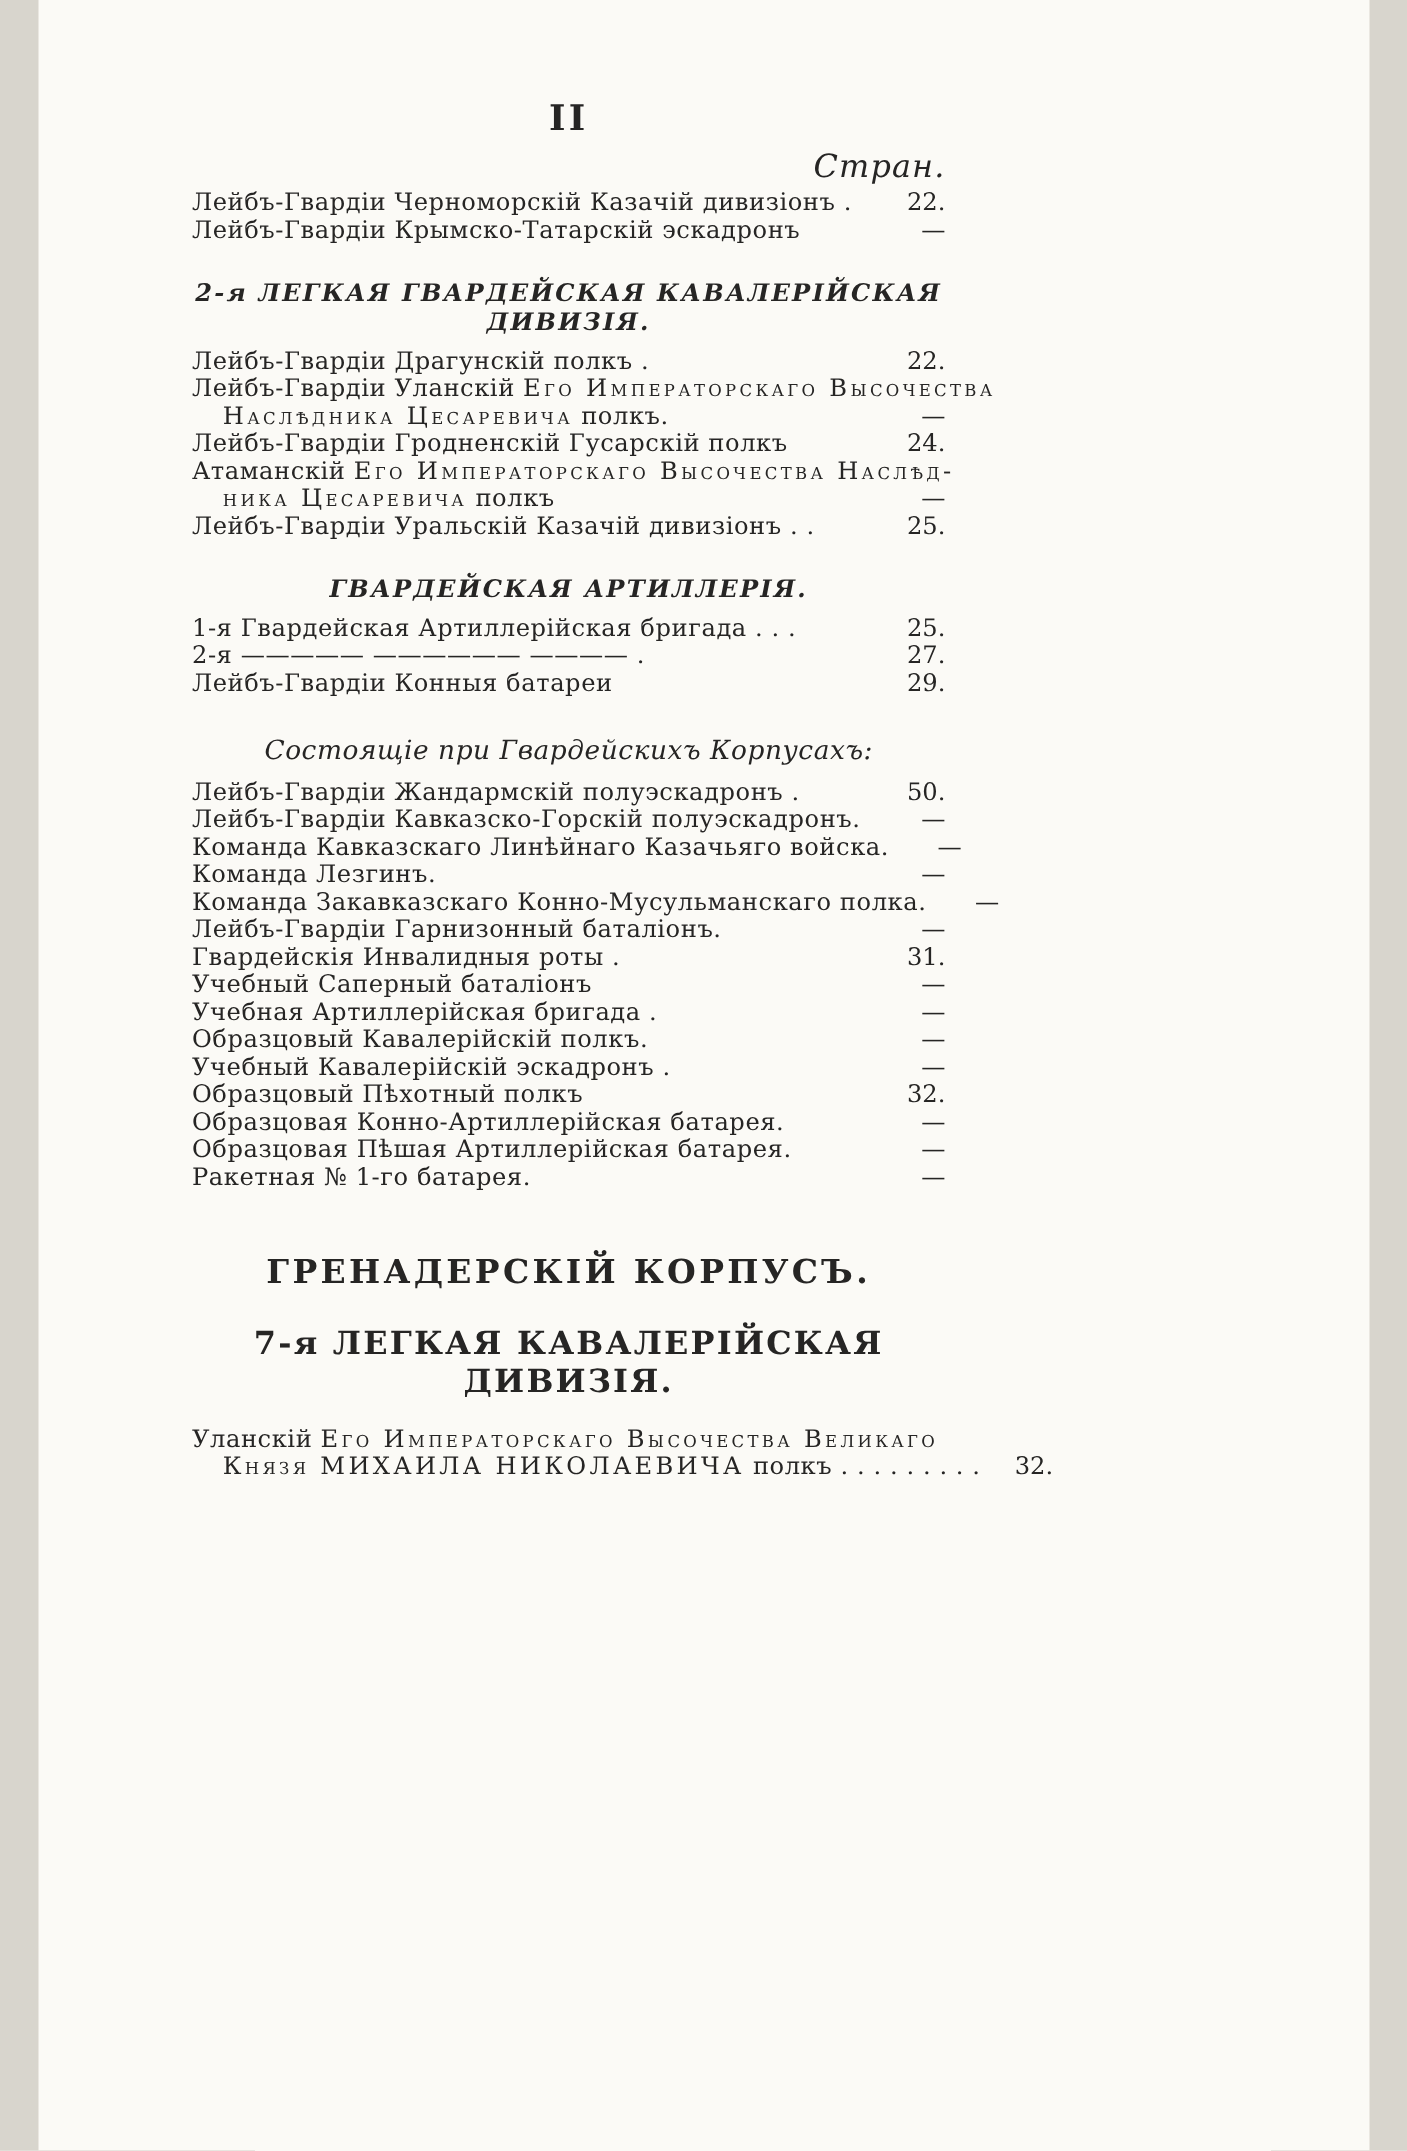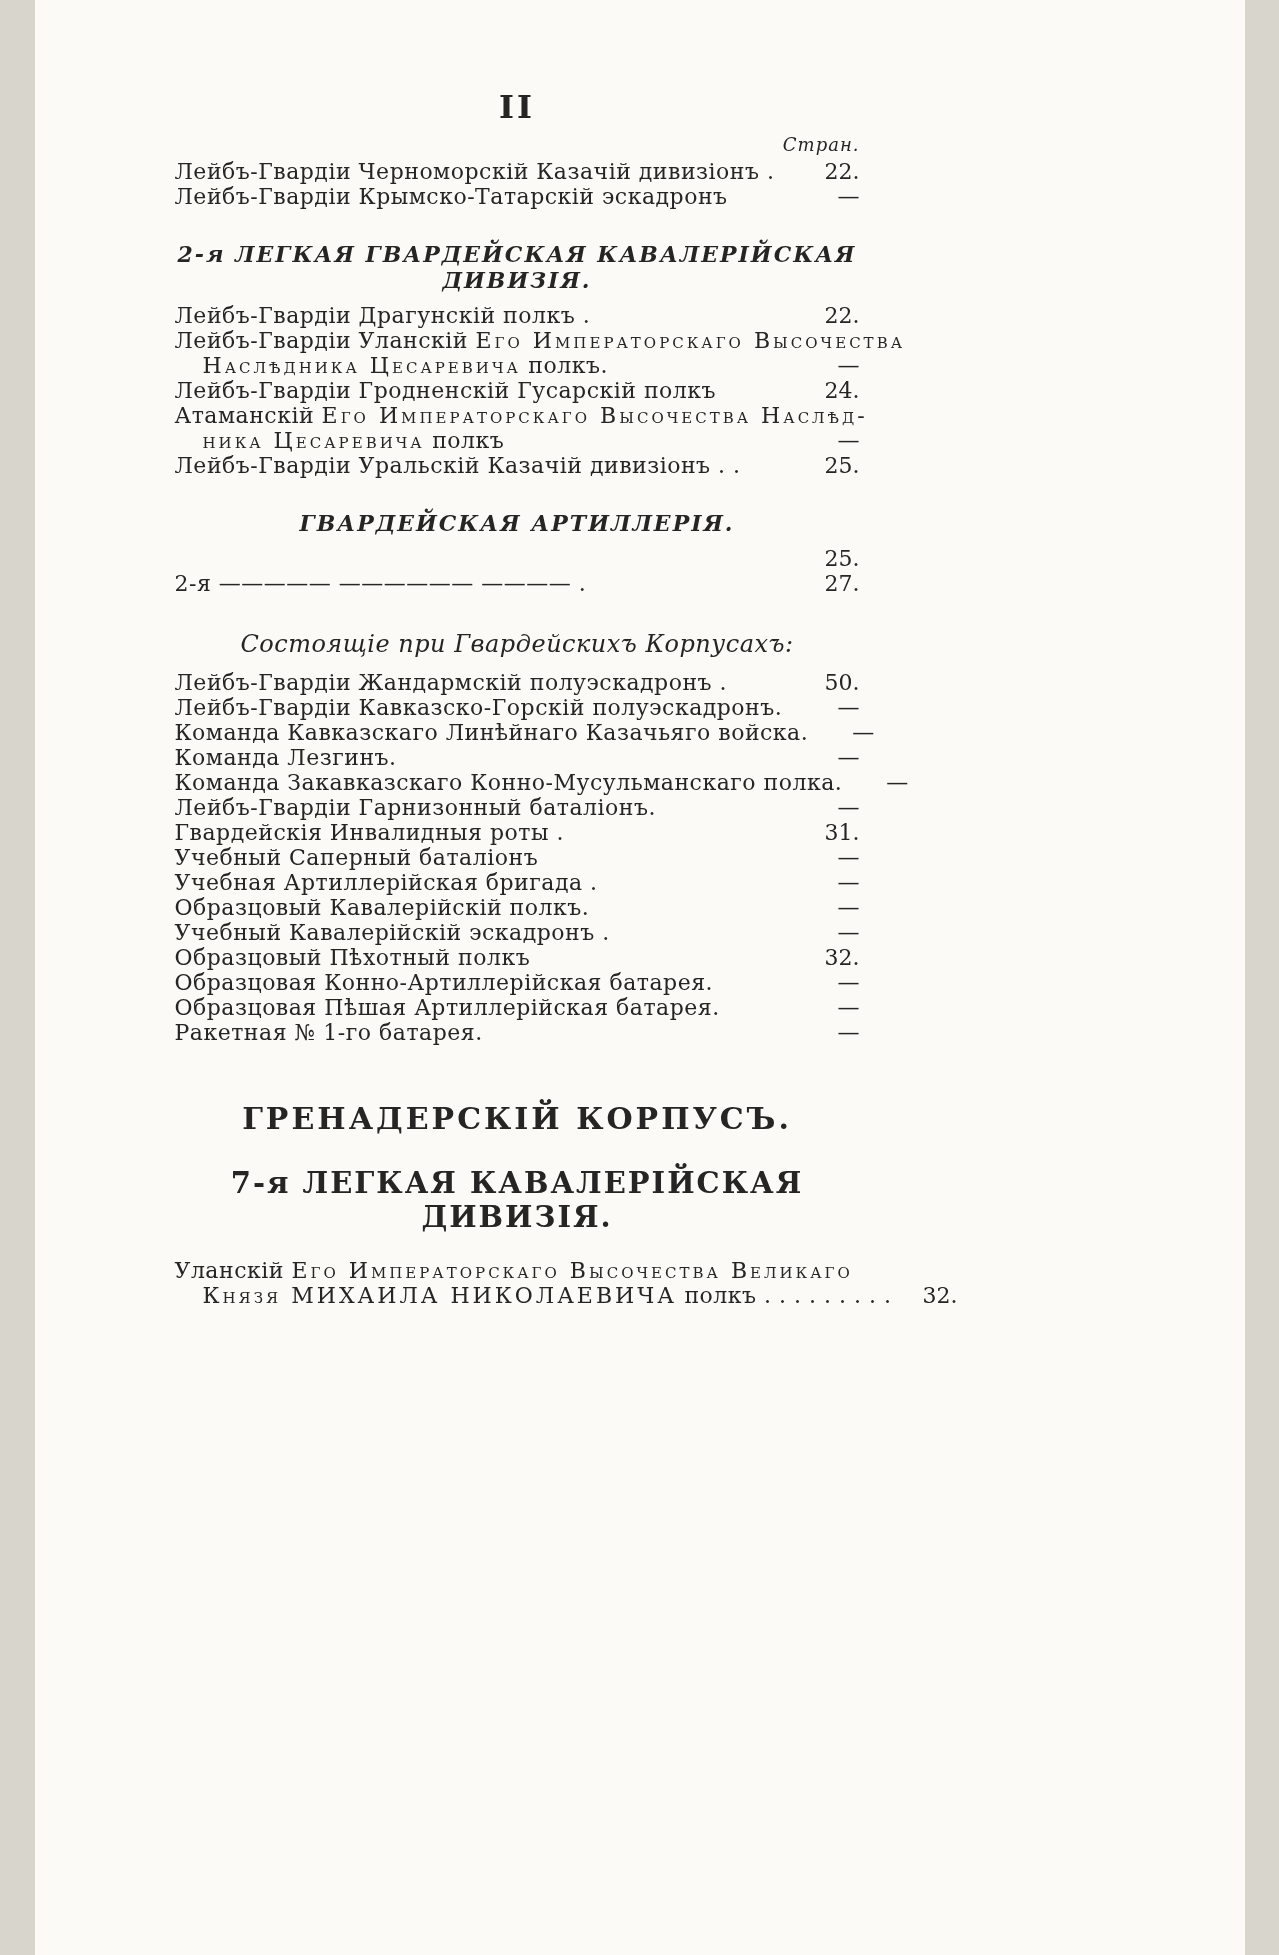--- a/index.html
+++ b/index.html
@@ -18,21 +18,21 @@
   .content { padding: 88px 385px 0 140px; }
   .page-number {
     text-align: center;
     font-size: 32px;
     font-weight: bold;
     letter-spacing: 3px;
   }
   .col-header {
     text-align: right;
     font-style: italic;
-    font-size: 18px;
+    font-size: 29px;
     margin-top: 8px;
     letter-spacing: 1px;
   }
   .toc { margin-top: 4px; }
   .toc-line {
     display: flex;
     align-items: baseline;
     font-size: 22px;
     line-height: 25px;
   }
@@ -94,25 +94,30 @@
         <div class="toc-line indent">
           <span class="row-text"><span class="sc">ника Цесаревича</span><span> полкъ</span></span>
           <span class="row-page">—</span>
         </div>
         <div class="toc-line">
           <span class="row-text"><span>Лейбъ-Гвардіи Уральскій Казачій дивизіонъ . .</span></span>
           <span class="row-page">25.</span>
         </div>
         <div class="toc-heading h-bold">ГВАРДЕЙСКАЯ АРТИЛЛЕРІЯ.</div>
         <div class="toc-line">
+          <span class="row-text"><span>1-я Гвардейская Артиллерійская бригада . . .</span></span>
           <span class="row-page">25.</span>
         </div>
         <div class="toc-line">
           <span class="row-text"><span>2-я ————— —————— ———— .</span></span>
           <span class="row-page">27.</span>
+        </div>
+        <div class="toc-line">
+          <span class="row-text"><span>Лейбъ-Гвардіи Конныя батареи</span></span>
+          <span class="row-page">29.</span>
         </div>
         <div class="toc-heading h-italic">Состоящіе при Гвардейскихъ Корпусахъ:</div>
         <div class="toc-line">
           <span class="row-text"><span>Лейбъ-Гвардіи Жандармскій полуэскадронъ .</span></span>
           <span class="row-page">50.</span>
         </div>
         <div class="toc-line">
           <span class="row-text"><span>Лейбъ-Гвардіи Кавказско-Горскій полуэскадронъ.</span></span>
           <span class="row-page">—</span>
         </div>

